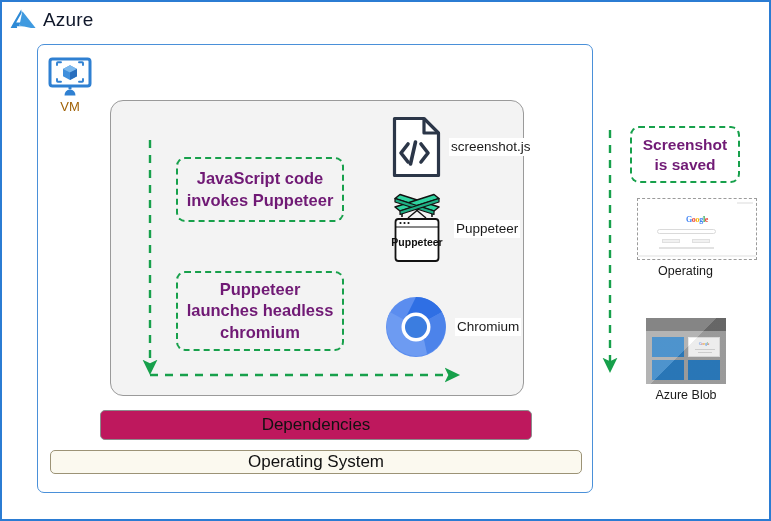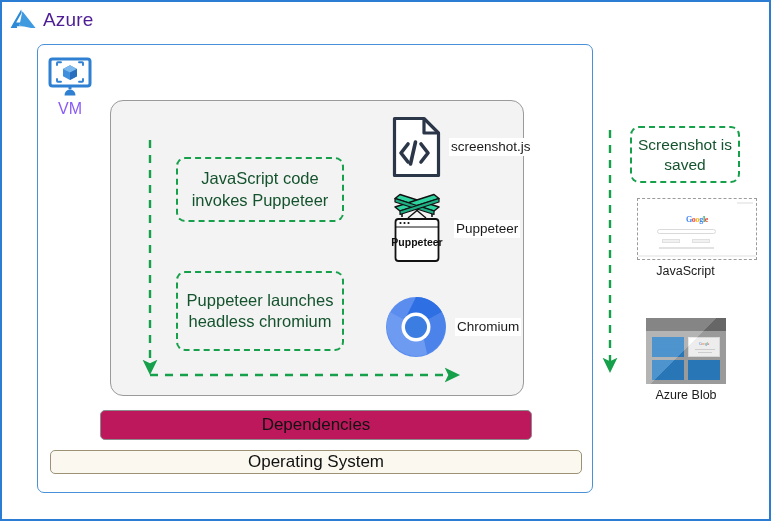--- a/index.html
+++ b/index.html
@@ -37,21 +37,21 @@
     left: 10px;
     top: 6px;
     display: flex;
     align-items: center;
     height: 26px;
   }
   .azure-logo { width: 26px; height: 22px; display:block; }
   .azure-word {
     margin-left: 7px;
     font-size: 19px;
-    color: #4c1d95;
+    color: #0f172a;
     letter-spacing: .2px;
     line-height: 1;
   }
 
   
   .vm-box {
     position: absolute;
     left: 37px;
     top: 44px;
     width: 556px;
@@ -65,22 +65,22 @@
   
   .vm-icon-wrap {
     position: absolute;
     left: 46px;
     top: 56px;
     width: 48px;
     text-align: center;
   }
   .vm-icon { display: block; margin: 0 auto; }
   .vm-label {
-    font-size: 16px;
-    color: #8b5cf6;
+    font-size: 13px;
+    color: #a16207;
     margin-top: 2px;
     line-height: 1.1;
   }
 
   
   .gray-panel {
     position: absolute;
     left: 110px;
     top: 100px;
     width: 414px;
@@ -94,25 +94,26 @@
   
   .note {
     position: absolute;
     border: 2.2px dashed #17a04b;
     border-radius: 9px;
     box-sizing: border-box;
     display: flex;
     align-items: center;
     justify-content: center;
     text-align: center;
-    color: #14532d;
+    color: #701a75;
     font-size: 16.5px;
     line-height: 1.28;
     padding: 2px 6px;
     background: transparent;
+    font-weight: bold;
   }
   #note-js     { left: 176px; top: 157px; width: 168px; height: 65px; }
   #note-pup    { left: 176px; top: 271px; width: 168px; height: 80px; }
   #note-saved  { left: 630px; top: 126px; width: 110px; height: 57px; font-size: 15.5px; }
 
   
   .icon-row {
     position: absolute;
     display: flex;
     align-items: center;
@@ -405,21 +406,21 @@
   <div class="shot-wrap">
     <div class="shot-frame">
       <div class="g-topdots"></div>
       <div class="g-logo"><span style="color:#4285f4">G</span><span style="color:#ea4335">o</span><span style="color:#fbbc05">o</span><span style="color:#4285f4">g</span><span style="color:#34a853">l</span><span style="color:#ea4335">e</span></div>
       <div class="g-bar"></div>
       <div class="g-btn b1"></div>
       <div class="g-btn b2"></div>
       <div class="g-sub"></div>
       <div class="g-foot"></div>
     </div>
-    <div class="shot-cap">JavaScript</div>
+    <div class="shot-cap">Operating</div>
   </div>
 
   <div class="blob-wrap">
     <div class="blob-icon">
       <div class="blob-titlebar"></div>
       <div class="blob-tile t1"></div>
       <div class="blob-shot">
         <div class="bg"><span style="color:#4285f4">G</span><span style="color:#ea4335">o</span><span style="color:#fbbc05">o</span><span style="color:#4285f4">g</span><span style="color:#34a853">l</span><span style="color:#ea4335">e</span></div>
         <div class="bl" style="top:11px"></div>
         <div class="bl" style="top:14px;left:9px;width:14px"></div>

